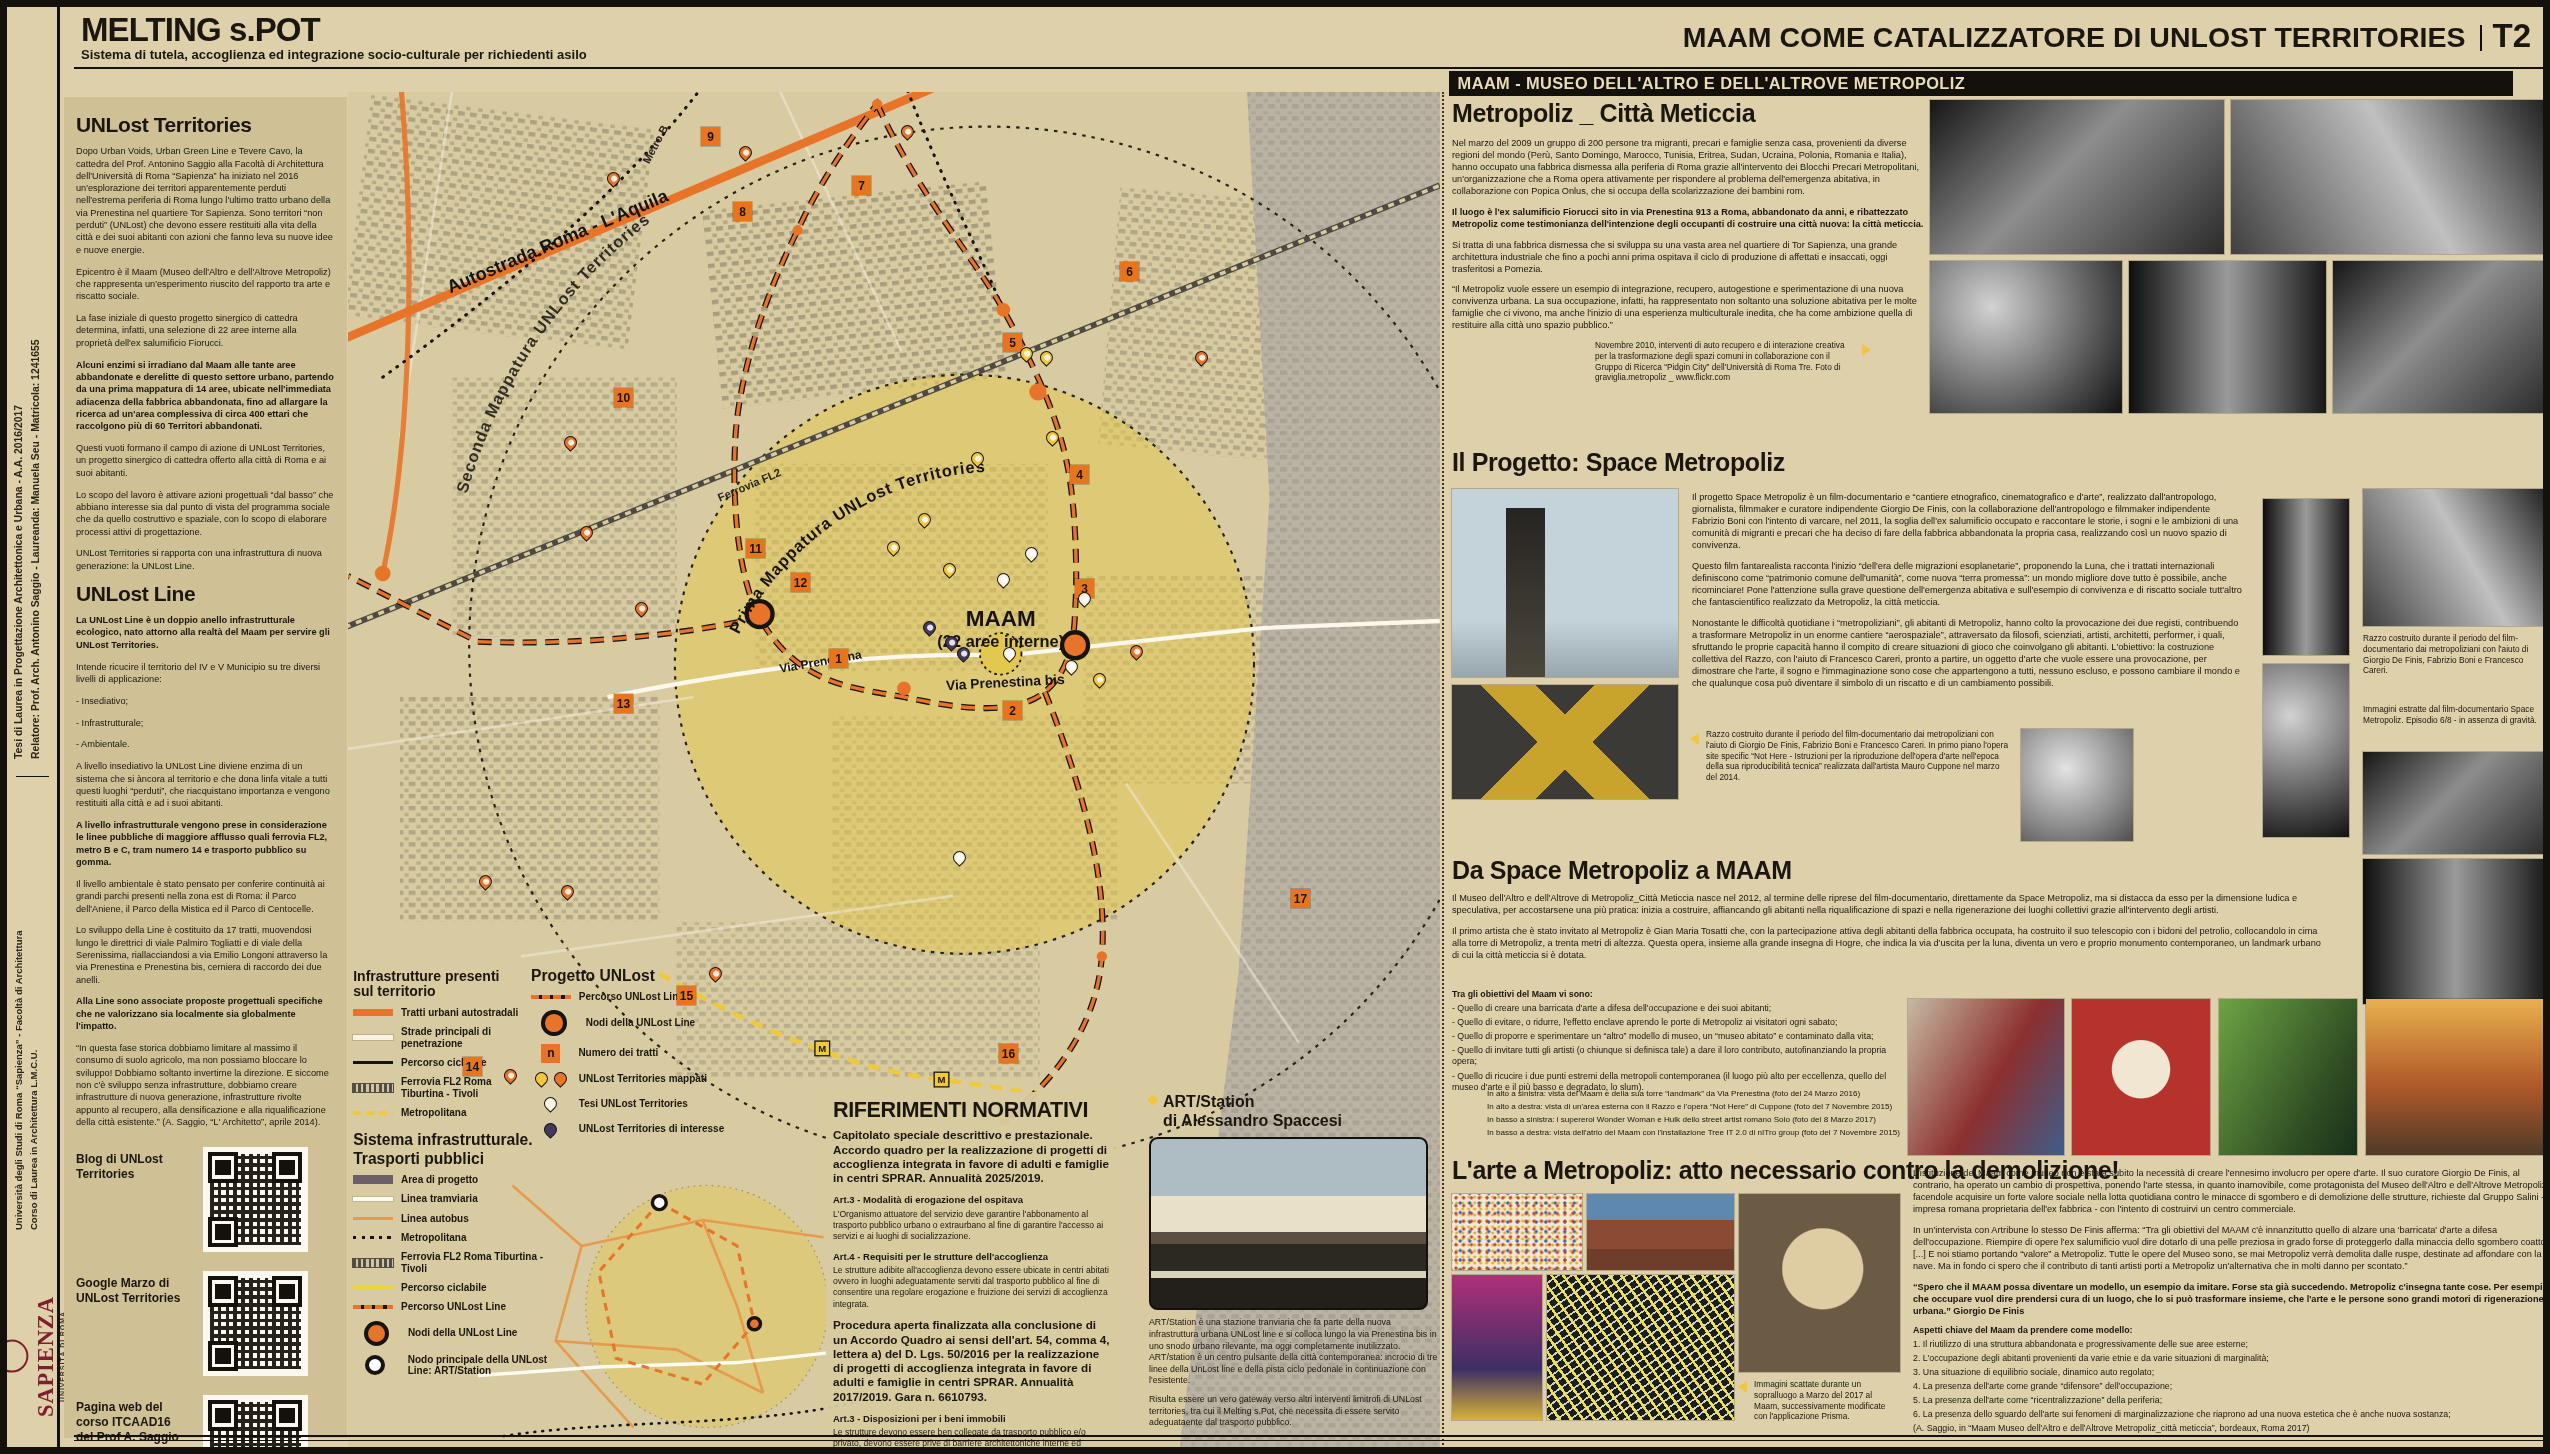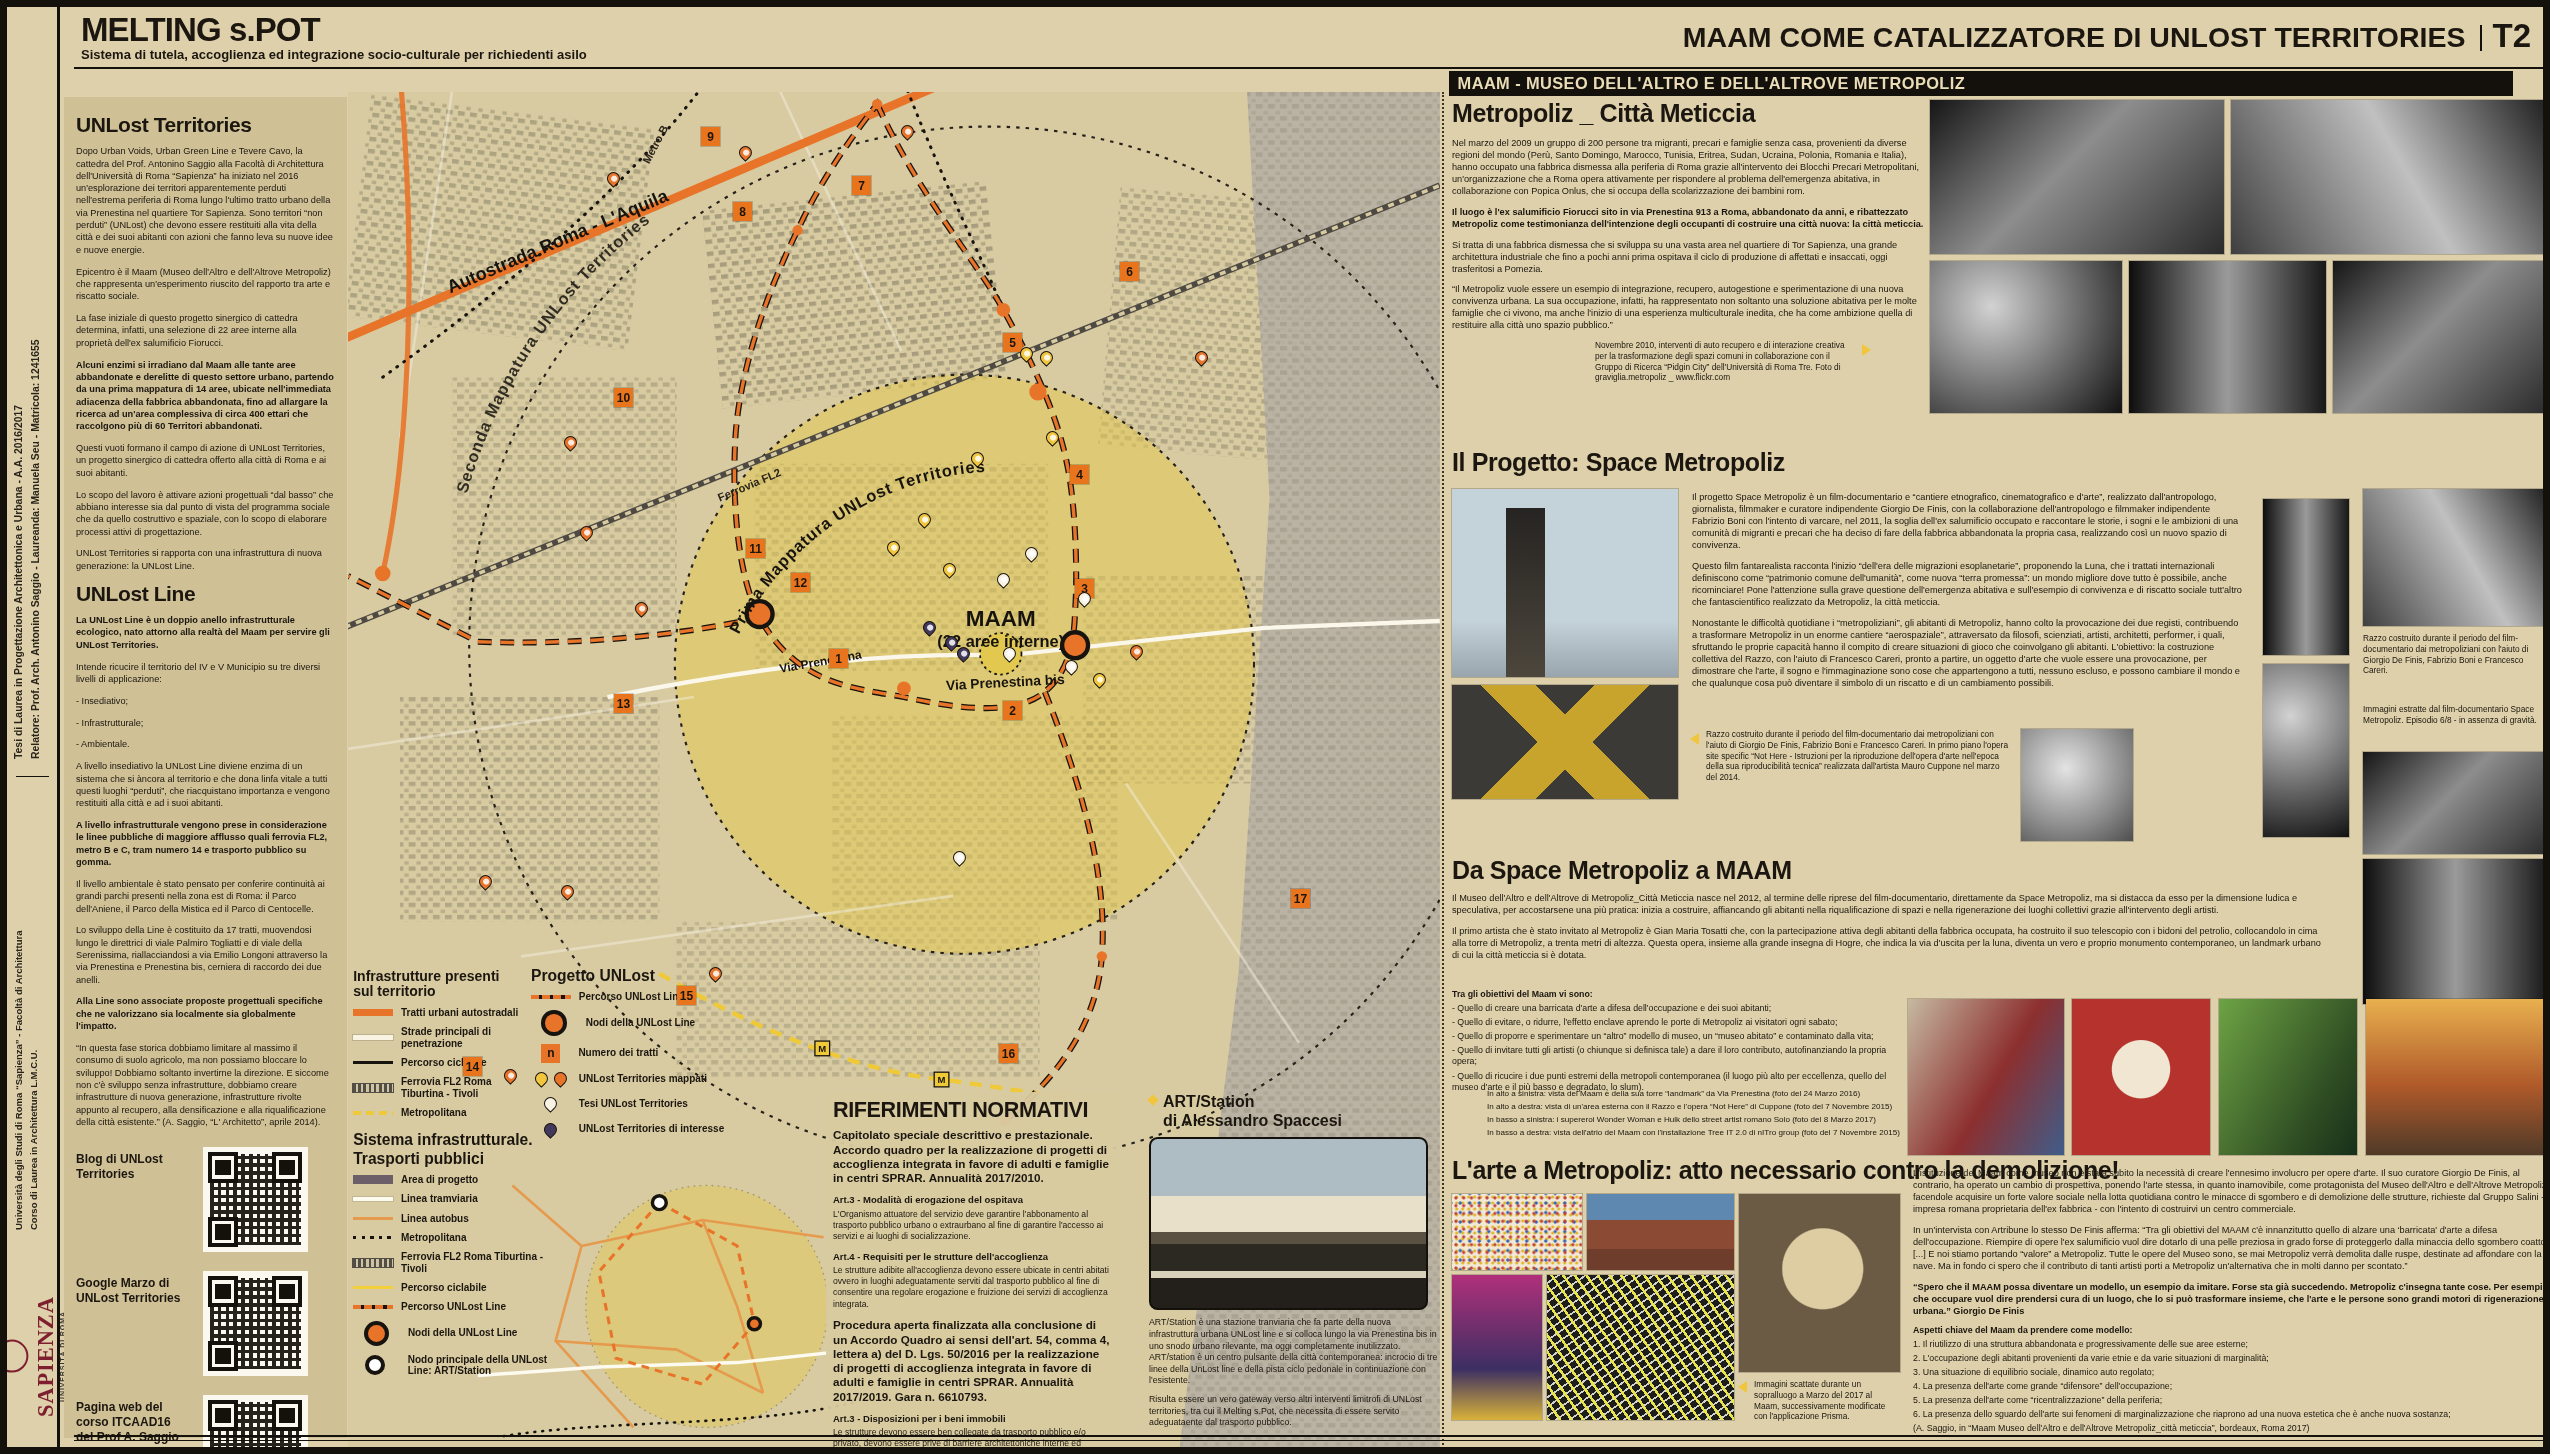--- a/index.html
+++ b/index.html
@@ -448,21 +448,21 @@
         <div class="pin pin-white" style="left: 717px; top: 568px;"></div>
         <div class="pin pin-white" style="left: 605px; top: 759px;"></div>
         <div class="pin pin-dark" style="left: 575px; top: 529px;"></div>
         <div class="pin pin-dark" style="left: 597px; top: 544px;"></div>
         <div class="pin pin-dark" style="left: 609px; top: 555px;"></div>
       </div>
   </div>
 
   <section class="abs normativa">
     <h3>RIFERIMENTI NORMATIVI</h3>
-    <p class="lead">Capitolato speciale descrittivo e prestazionale. Accordo quadro per la realizzazione di progetti di accoglienza integrata in favore di adulti e famiglie in centri SPRAR. Annualità 2017/2010.</p>
+    <p class="lead">Capitolato speciale descrittivo e prestazionale. Accordo quadro per la realizzazione di progetti di accoglienza integrata in favore di adulti e famiglie in centri SPRAR. Annualità 2025/2019.</p>
     <h5>Art.3 - Modalità di erogazione del ospitava</h5>
     <p>L'Organismo attuatore del servizio deve garantire l'abbonamento al trasporto pubblico urbano o extraurbano al fine di garantire l'accesso ai servizi e ai luoghi di socializzazione.</p>
     <h5>Art.4 - Requisiti per le strutture dell'accoglienza</h5>
     <p>Le strutture adibite all'accoglienza devono essere ubicate in centri abitati ovvero in luoghi adeguatamente serviti dal trasporto pubblico al fine di consentire una regolare erogazione e fruizione dei servizi di accoglienza integrata.</p>
     <p class="lead">Procedura aperta finalizzata alla conclusione di un Accordo Quadro ai sensi dell'art. 54, comma 4, lettera a) del D. Lgs. 50/2016 per la realizzazione di progetti di accoglienza integrata in favore di adulti e famiglie in centri SPRAR. Annualità 2017/2019. Gara n. 6610793.</p>
     <h5>Art.3 - Disposizioni per i beni immobili</h5>
     <p>Le strutture devono essere ben collegate da trasporto pubblico e/o privato, devono essere prive di barriere architettoniche interne ed esterne.</p>
   </section>
 
   <section class="abs artstation">

